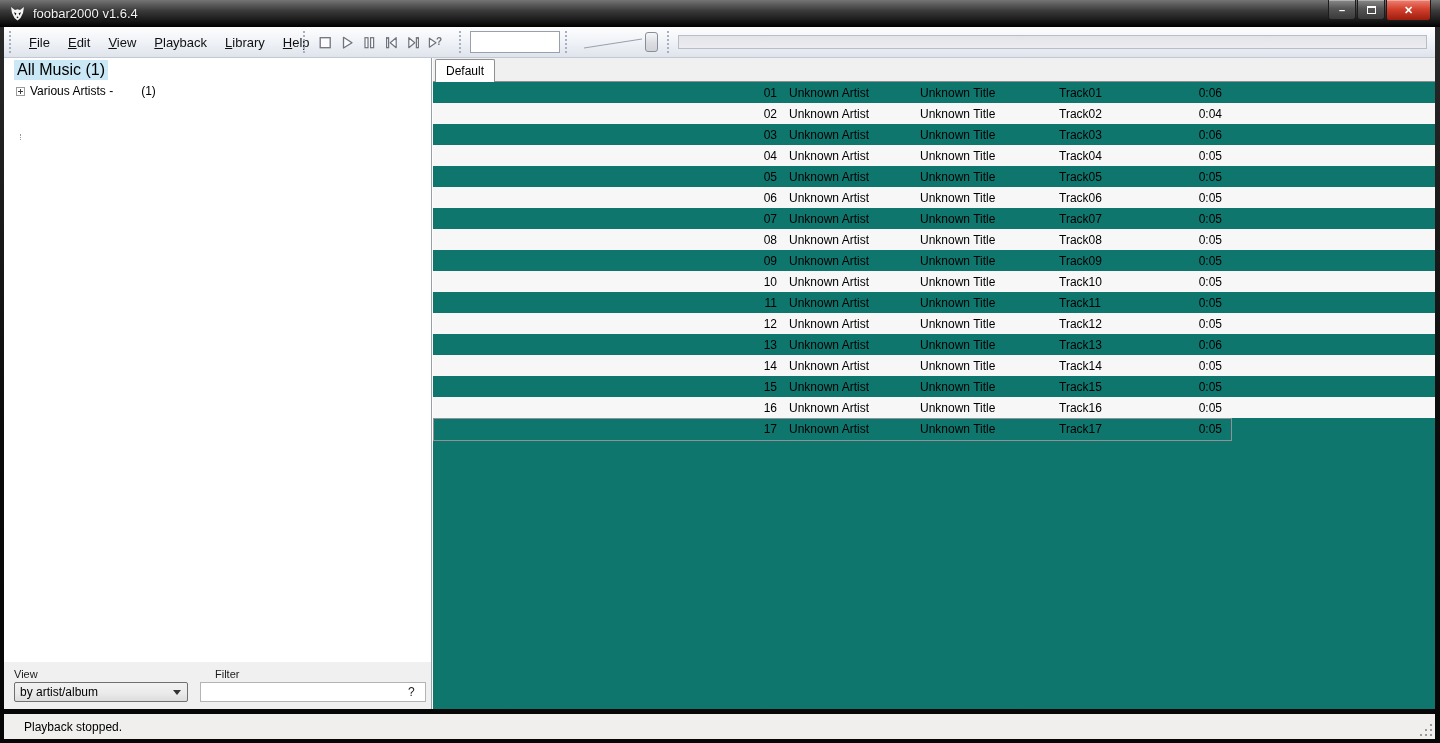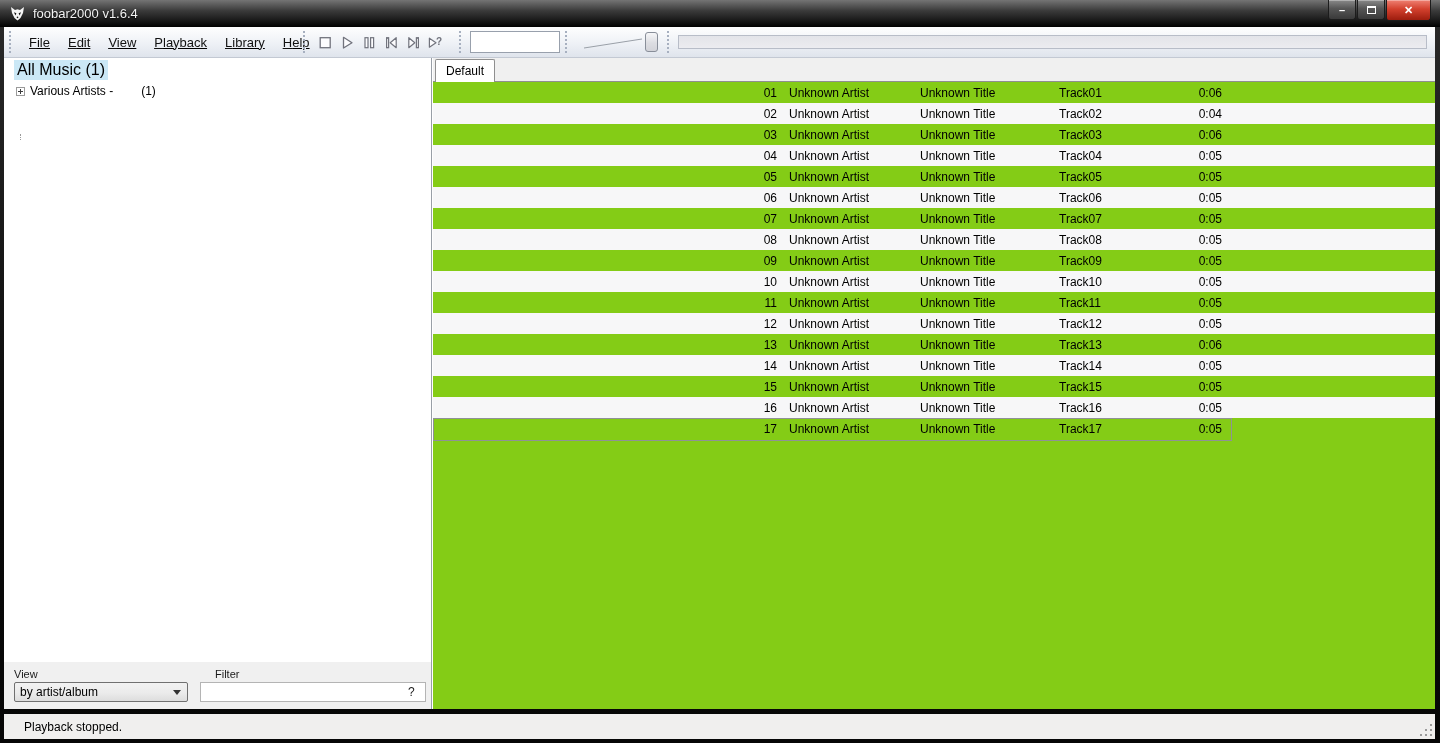--- a/index.html
+++ b/index.html
@@ -21,21 +21,21 @@
     box-shadow:inset 0 1px 0 rgba(255,255,255,.35); }
   .win-btn.min, .win-btn.max { width:28px; background:linear-gradient(180deg,#8a8a8a,#565656 45%,#3a3a3a); margin-right:1px; }
   .win-btn.close { width:45px; height:21px; background:linear-gradient(180deg,#ef8173,#d3412e 45%,#9d1d0e); }
   .max-glyph { width:9px; height:8px; border:1px solid #fff; box-shadow:inset 0 1px 0 #fff; }
 
   
   .toolbar { position:absolute; top:27px; left:4px; right:5px; height:31px;
     background:linear-gradient(180deg,#fefefe,#eef1f6 55%,#dfe4ec);
     border-bottom:1px solid #c3c9d3; display:flex; align-items:center; }
   .grip { width:9px; height:22px; border-left:2px dotted #a7b0c0; margin:0 2px 0 5px; }
-  .menubar { display:flex; align-items:flex-end; width:278px;text-decoration:underline; }
+  .menubar { display:flex; align-items:flex-end; width:278px; }
   .menu-item { font-size:13px; color:#111; padding:3px 9px; cursor:default; }
   .menu-item u { text-decoration:underline; }
   .transport { display:flex; align-items:center; width:140px; }
   .tbtn { width:22px; height:22px; display:flex; align-items:center; justify-content:center; }
   .tbtn svg { display:block; }
   .searchbox { width:90px; height:22px; border:1px solid #98a0ac; background:#fff;
     font-size:12px; padding:0 4px; outline:none; }
   .volume { position:relative; width:84px; height:24px; margin-left:2px; }
   .vol-thumb { position:absolute; right:4px; top:2px; width:13px; height:20px;
     border:1px solid #888e99; border-radius:3px;
@@ -66,21 +66,21 @@
     border:1px solid #707070; border-radius:2px;
     background:linear-gradient(180deg,#f2f2f2,#ebebeb 55%,#dddddd);
     font-size:12px; color:#000; display:flex; align-items:center; padding-left:5px; }
   .combo-arrow { position:absolute; right:6px; top:7px; width:0; height:0;
     border-left:4px solid transparent; border-right:4px solid transparent; border-top:5px solid #333; }
   .filter-input { position:absolute; left:196px; top:20px; width:226px; height:20px;
     border:1px solid #b4b4b4; background:#fff; font-size:12px; padding:0 16px 0 4px; outline:none; }
   .filter-help { position:absolute; left:404px; top:23px; font-size:12px; color:#222; }
 
   
-  .right-panel { position:absolute; left:429px; right:0; top:0; bottom:0; background:#84cc16; }
+  .right-panel { position:absolute; left:429px; right:0; top:0; bottom:0; background:#0f766e; }
   .tabstrip { position:relative; height:24px; background:#f0f0f0; border-bottom:1px solid #8f8f8f; }
   .tab { position:absolute; left:2px; top:1px; height:23px; padding:0 10px;
     background:#fff; border:1px solid #8f8f8f; border-bottom:none; border-radius:2px 2px 0 0;
     font-size:12px; color:#000; display:flex; align-items:center; z-index:2; }
 
   .pl-header { display:flex; height:23px; background:linear-gradient(180deg,#ffffff,#f4f5f7);
     border-bottom:1px solid #d6d6d8; font-size:12px; color:#1a1a1a; }
   .hcell { display:flex; align-items:center; border-right:1px solid #e7e7e9; height:100%;
     overflow:hidden; white-space:nowrap; }
   .hfill { flex:1; border-right:none; }

